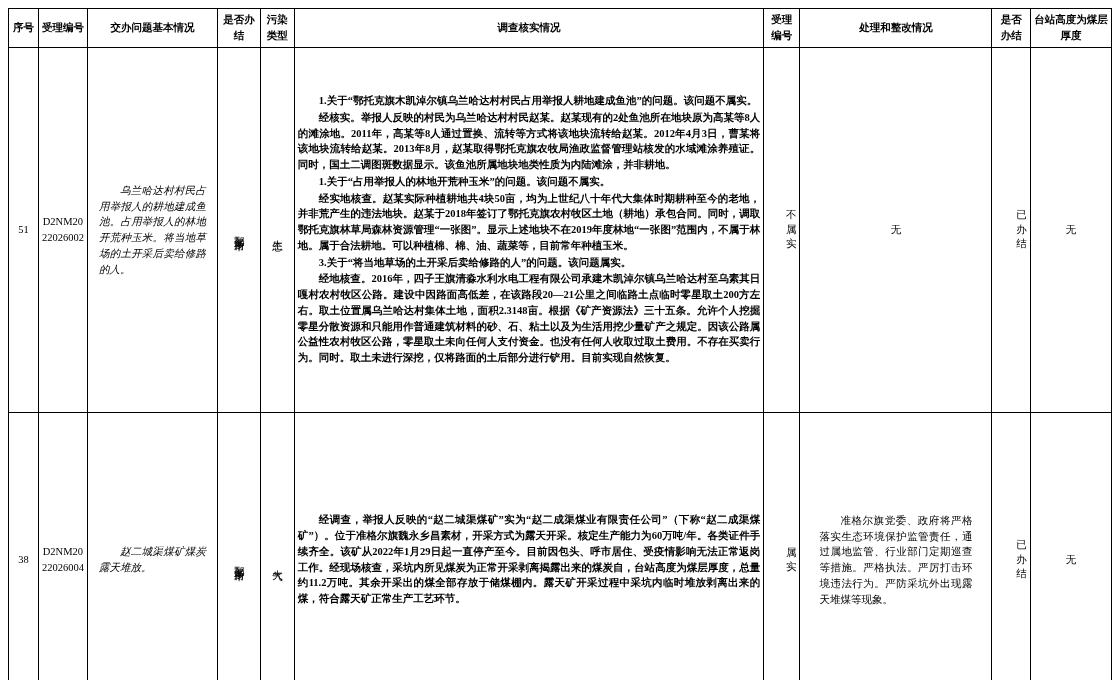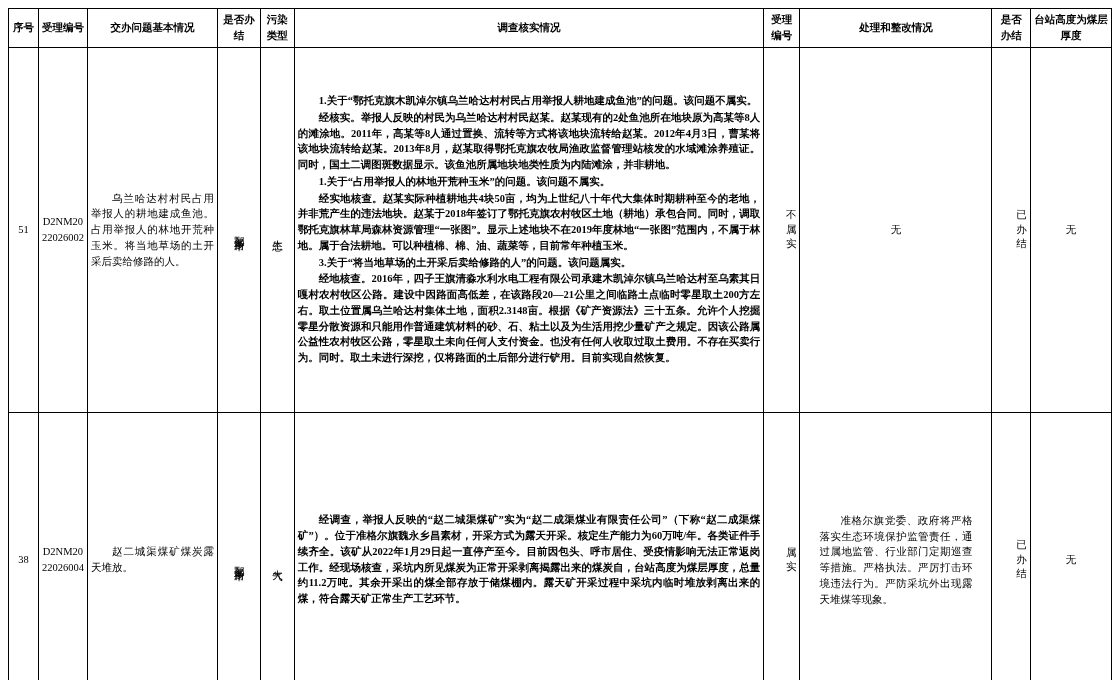--- a/index.html
+++ b/index.html
@@ -74,22 +74,23 @@
     text-indent: 2em;
     font-weight: bold;
   }
   .basic-cell {
     vertical-align: middle;
     text-align: justify;
     text-justify: inter-ideograph;
     padding: 4px 6px;
   }
   .basic-cell p {
-    margin: 0;
+    margin: 8px;
     text-indent: 2em;
+    font-style: italic;
   }
   .handle-cell {
     vertical-align: middle;
     text-align: justify;
     text-justify: inter-ideograph;
     padding: 4px 6px;
   }
   .handle-cell p {
     margin: 16px;
     text-indent: 2em;

